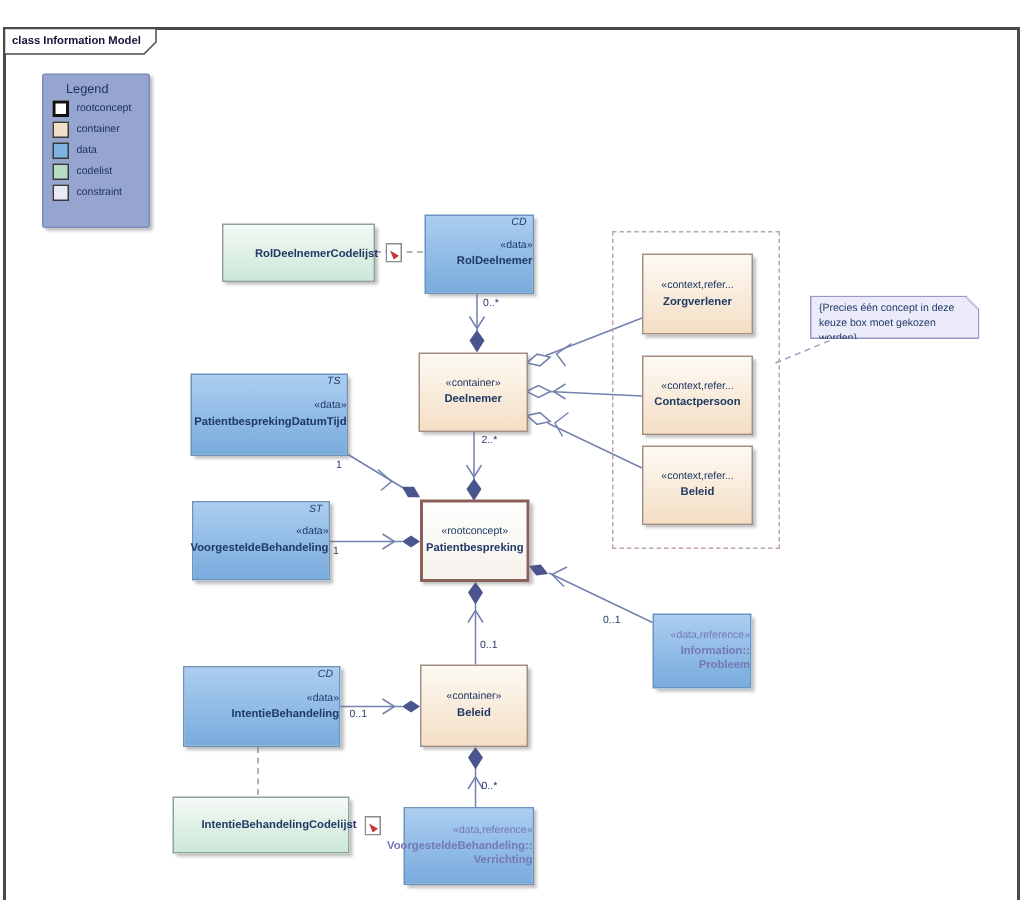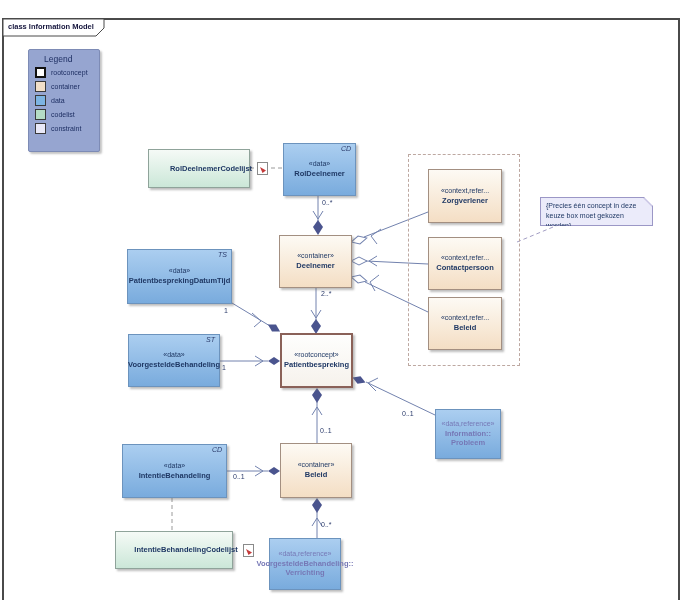--- a/index.html
+++ b/index.html
@@ -6,21 +6,21 @@
   .canvas{position:relative;width:682px;height:600px;background:#ffffff;overflow:hidden;
           font-family:"Liberation Sans",sans-serif;margin-top:16px;}
   .overlay{position:absolute;left:0;top:0;z-index:1;}
   .frame-title{position:absolute;left:8px;top:6px;z-index:3;font-size:7.5px;font-weight:bold;color:#14143c;}
   
   .node{position:absolute;box-sizing:border-box;z-index:2;display:flex;flex-direction:column;
         align-items:center;justify-content:center;text-align:center;
         box-shadow:2px 2px 2px rgba(110,110,110,.45);}
   .node .stereo{font-size:7px;color:#1f3864;line-height:1.25;}
   .node .name{font-size:7.5px;font-weight:bold;color:#1f3864;line-height:1.3;}
-  .node.data{background:linear-gradient(180deg,#abcef0 0%,#79abdd 100%);border:1px solid #6c93bd;}
+  .node.data{background:linear-gradient(180deg,#abcef0 0%,#79abdd 100%);border:1px solid #6c93bd;align-items:flex-end;}
   .node.container{background:linear-gradient(180deg,#fdfaf4 0%,#f4dec4 100%);border:1px solid #a38f81;}
   .node.root{background:linear-gradient(180deg,#fefefd 0%,#f6f2ec 100%);border:2.5px solid #8a6158;}
   .node.codelist{background:linear-gradient(180deg,#f5faf6 0%,#cbe7d8 100%);border:1px solid #8fa39a;
         flex-direction:row;gap:5px;padding-left:40px;}
   .node.ref .stereo,.node.ref .name{color:#7678b6;}
   .typetag{position:absolute;top:1px;right:4px;font-size:7px;font-style:italic;color:#2a3a6a;}
   .mult{position:absolute;font-size:7px;color:#2a3a6a;z-index:3;}
   .dashed-rect{position:absolute;border:1px dashed #bda8a1;z-index:1;}
   
   .note{position:absolute;z-index:2;background:#ebebfa;border:1px solid #9b97c6;
@@ -231,21 +231,21 @@
   </div>
 
   <div class="node codelist" style="left:115px;top:515px;width:118px;height:38px">
     <span class="name">IntentieBehandelingCodelijst</span>
     <svg class="docicon" width="11" height="13" viewBox="0 0 11 13">
       <rect x="0.5" y="0.5" width="10" height="12" fill="#ffffff" stroke="#8a8a8a"></rect>
       <polygon points="3,5 9,8.5 5.5,11" fill="#c43a3a"></polygon>
     </svg>
   </div>
 
-  <div class="node data ref" style="left:269px;top:522px;width:72px;height:52px">
+  <div class="node data ref" style="left:269px;top:522px;width:87px;height:52px">
     <span class="stereo">«data,reference»</span>
     <span class="name">VoorgesteldeBehandeling::</span>
     <span class="name">Verrichting</span>
   </div>
 
   <div class="mult" style="left:322px;top:183px">0..*</div>
   <div class="mult" style="left:321px;top:274px">2..*</div>
   <div class="mult" style="left:224px;top:291px">1</div>
   <div class="mult" style="left:222px;top:348px">1</div>
   <div class="mult" style="left:402px;top:394px">0..1</div>

